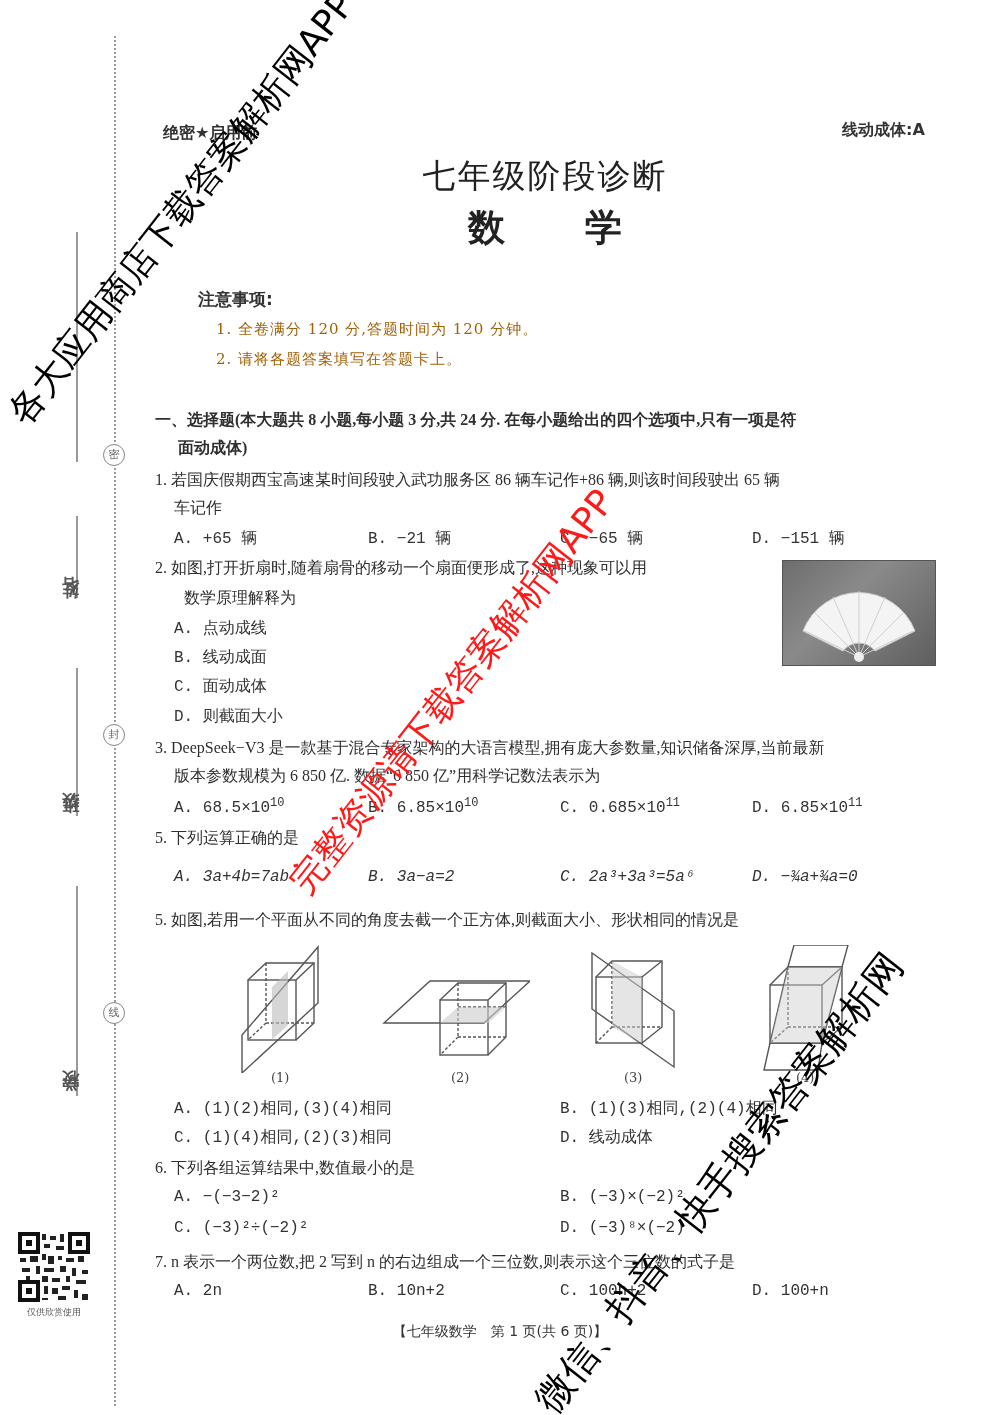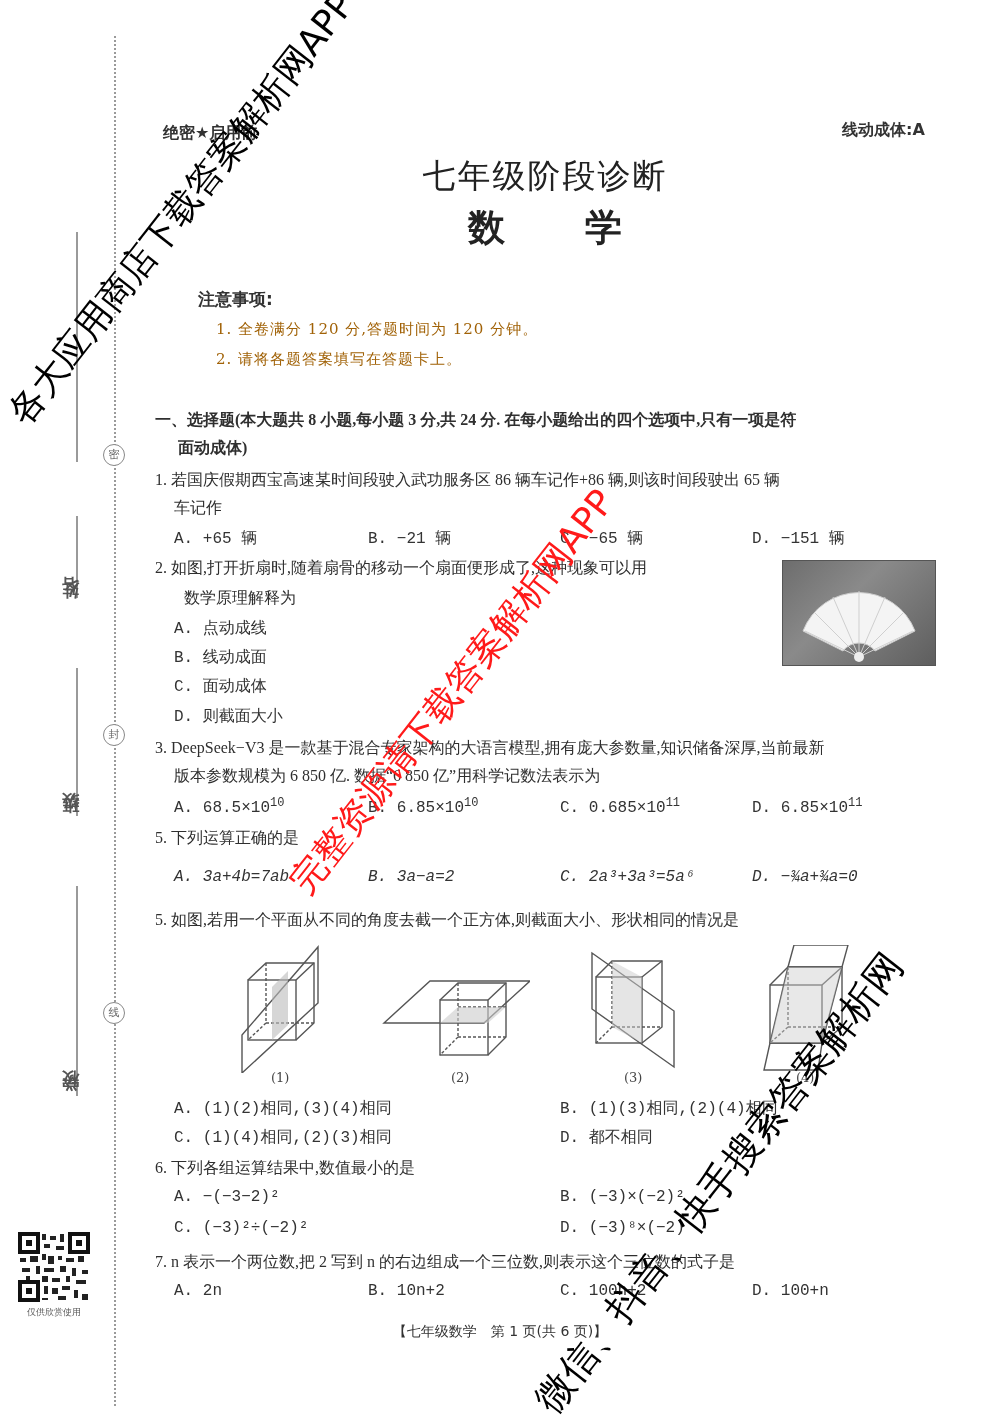--- a/index.html
+++ b/index.html
@@ -212,21 +212,21 @@
   <polygon points="26,22 80,22 60,98 8,98" fill="#ccc" opacity="0.45"></polygon>
 </svg>
 <div class="cap" style="left:271px">(1)</div>
 <div class="cap" style="left:451px">(2)</div>
 <div class="cap" style="left:624px">(3)</div>
 <div class="cap" style="left:796px">(4)</div>
 
 <div class="opt" style="left:174px;top:1098px">A. (1)(2)相同,(3)(4)相同</div>
 <div class="opt" style="left:560px;top:1098px">B. (1)(3)相同,(2)(4)相同</div>
 <div class="opt" style="left:174px;top:1127px">C. (1)(4)相同,(2)(3)相同</div>
-<div class="opt" style="left:560px;top:1127px">D. 都不相同</div>
+<div class="opt" style="left:560px;top:1127px">D. 线动成体</div>
 
 <div class="line" style="top:1158px">6. 下列各组运算结果中,数值最小的是</div>
 <div class="opt" style="left:174px;top:1188px">A. −(−3−2)²</div>
 <div class="opt" style="left:560px;top:1188px">B. (−3)×(−2)²</div>
 <div class="opt" style="left:174px;top:1219px">C. (−3)²÷(−2)²</div>
 <div class="opt" style="left:560px;top:1219px">D. (−3)⁸×(−2)</div>
 
 <div class="line" style="top:1252px">7. n 表示一个两位数,把 2 写到 n 的右边组成一个三位数,则表示这个三位数的式子是</div>
 <div class="opt" style="left:174px;top:1282px">A. 2n</div>
 <div class="opt" style="left:368px;top:1282px">B. 10n+2</div>

